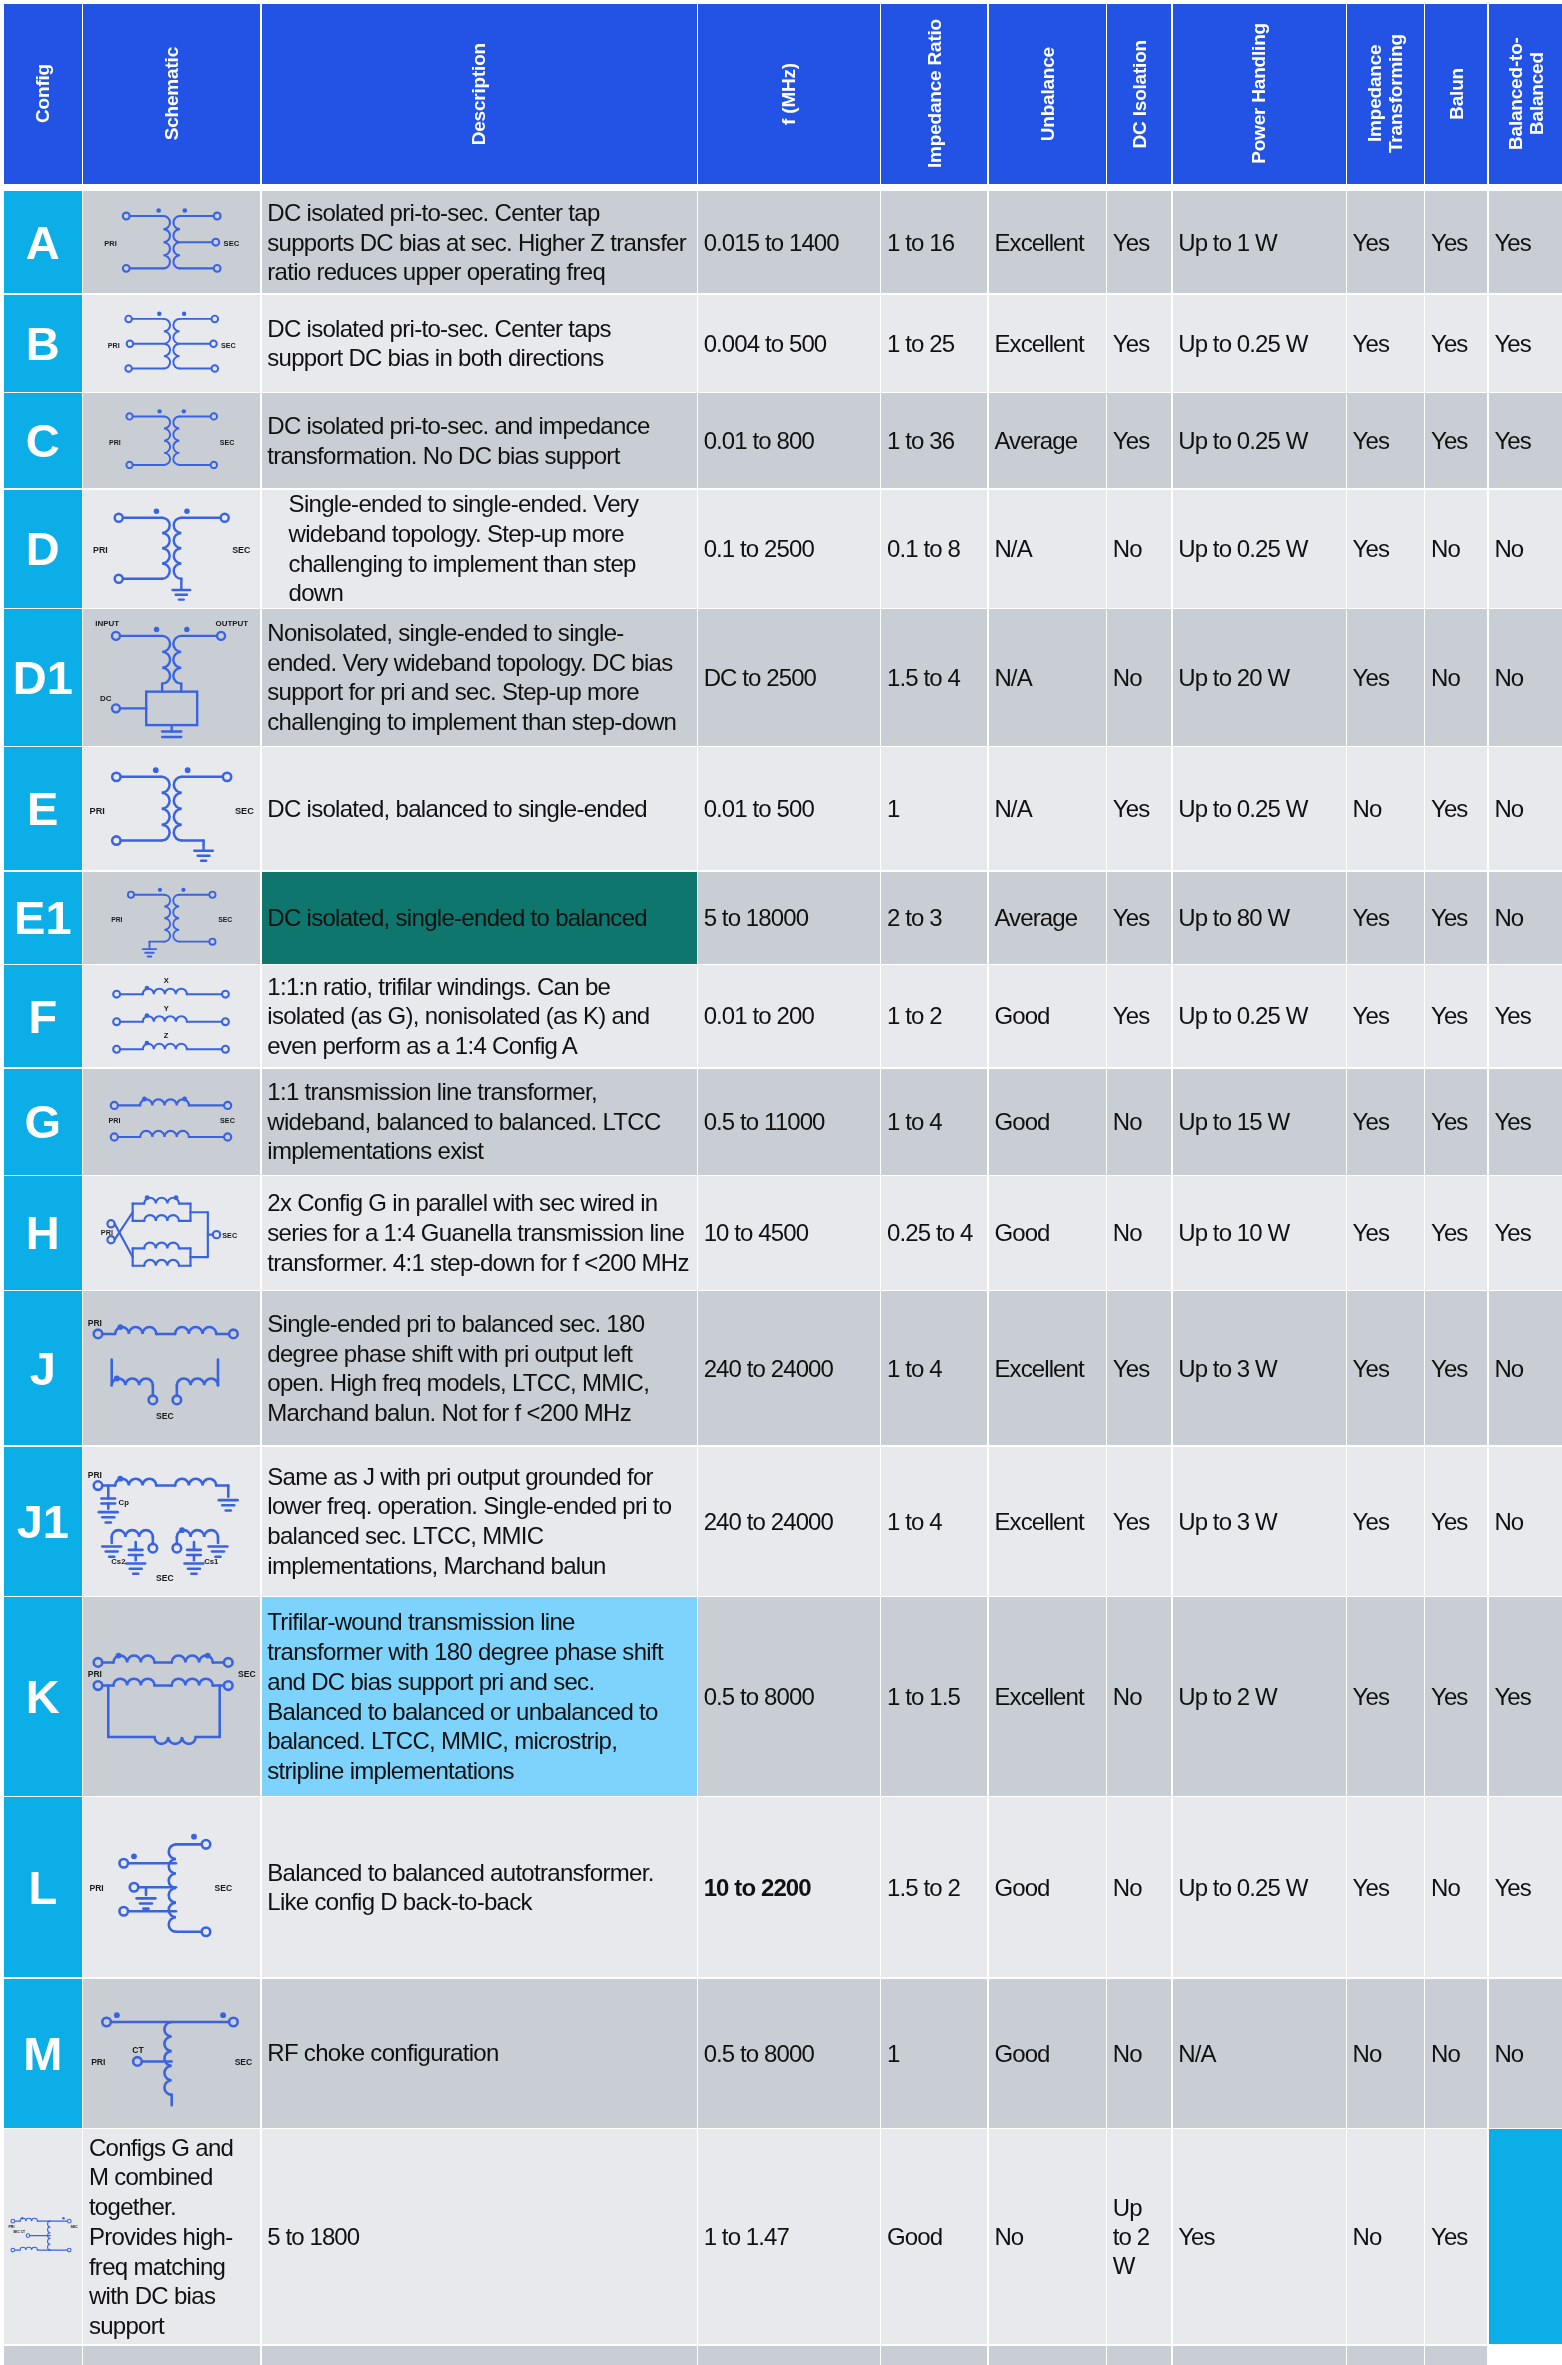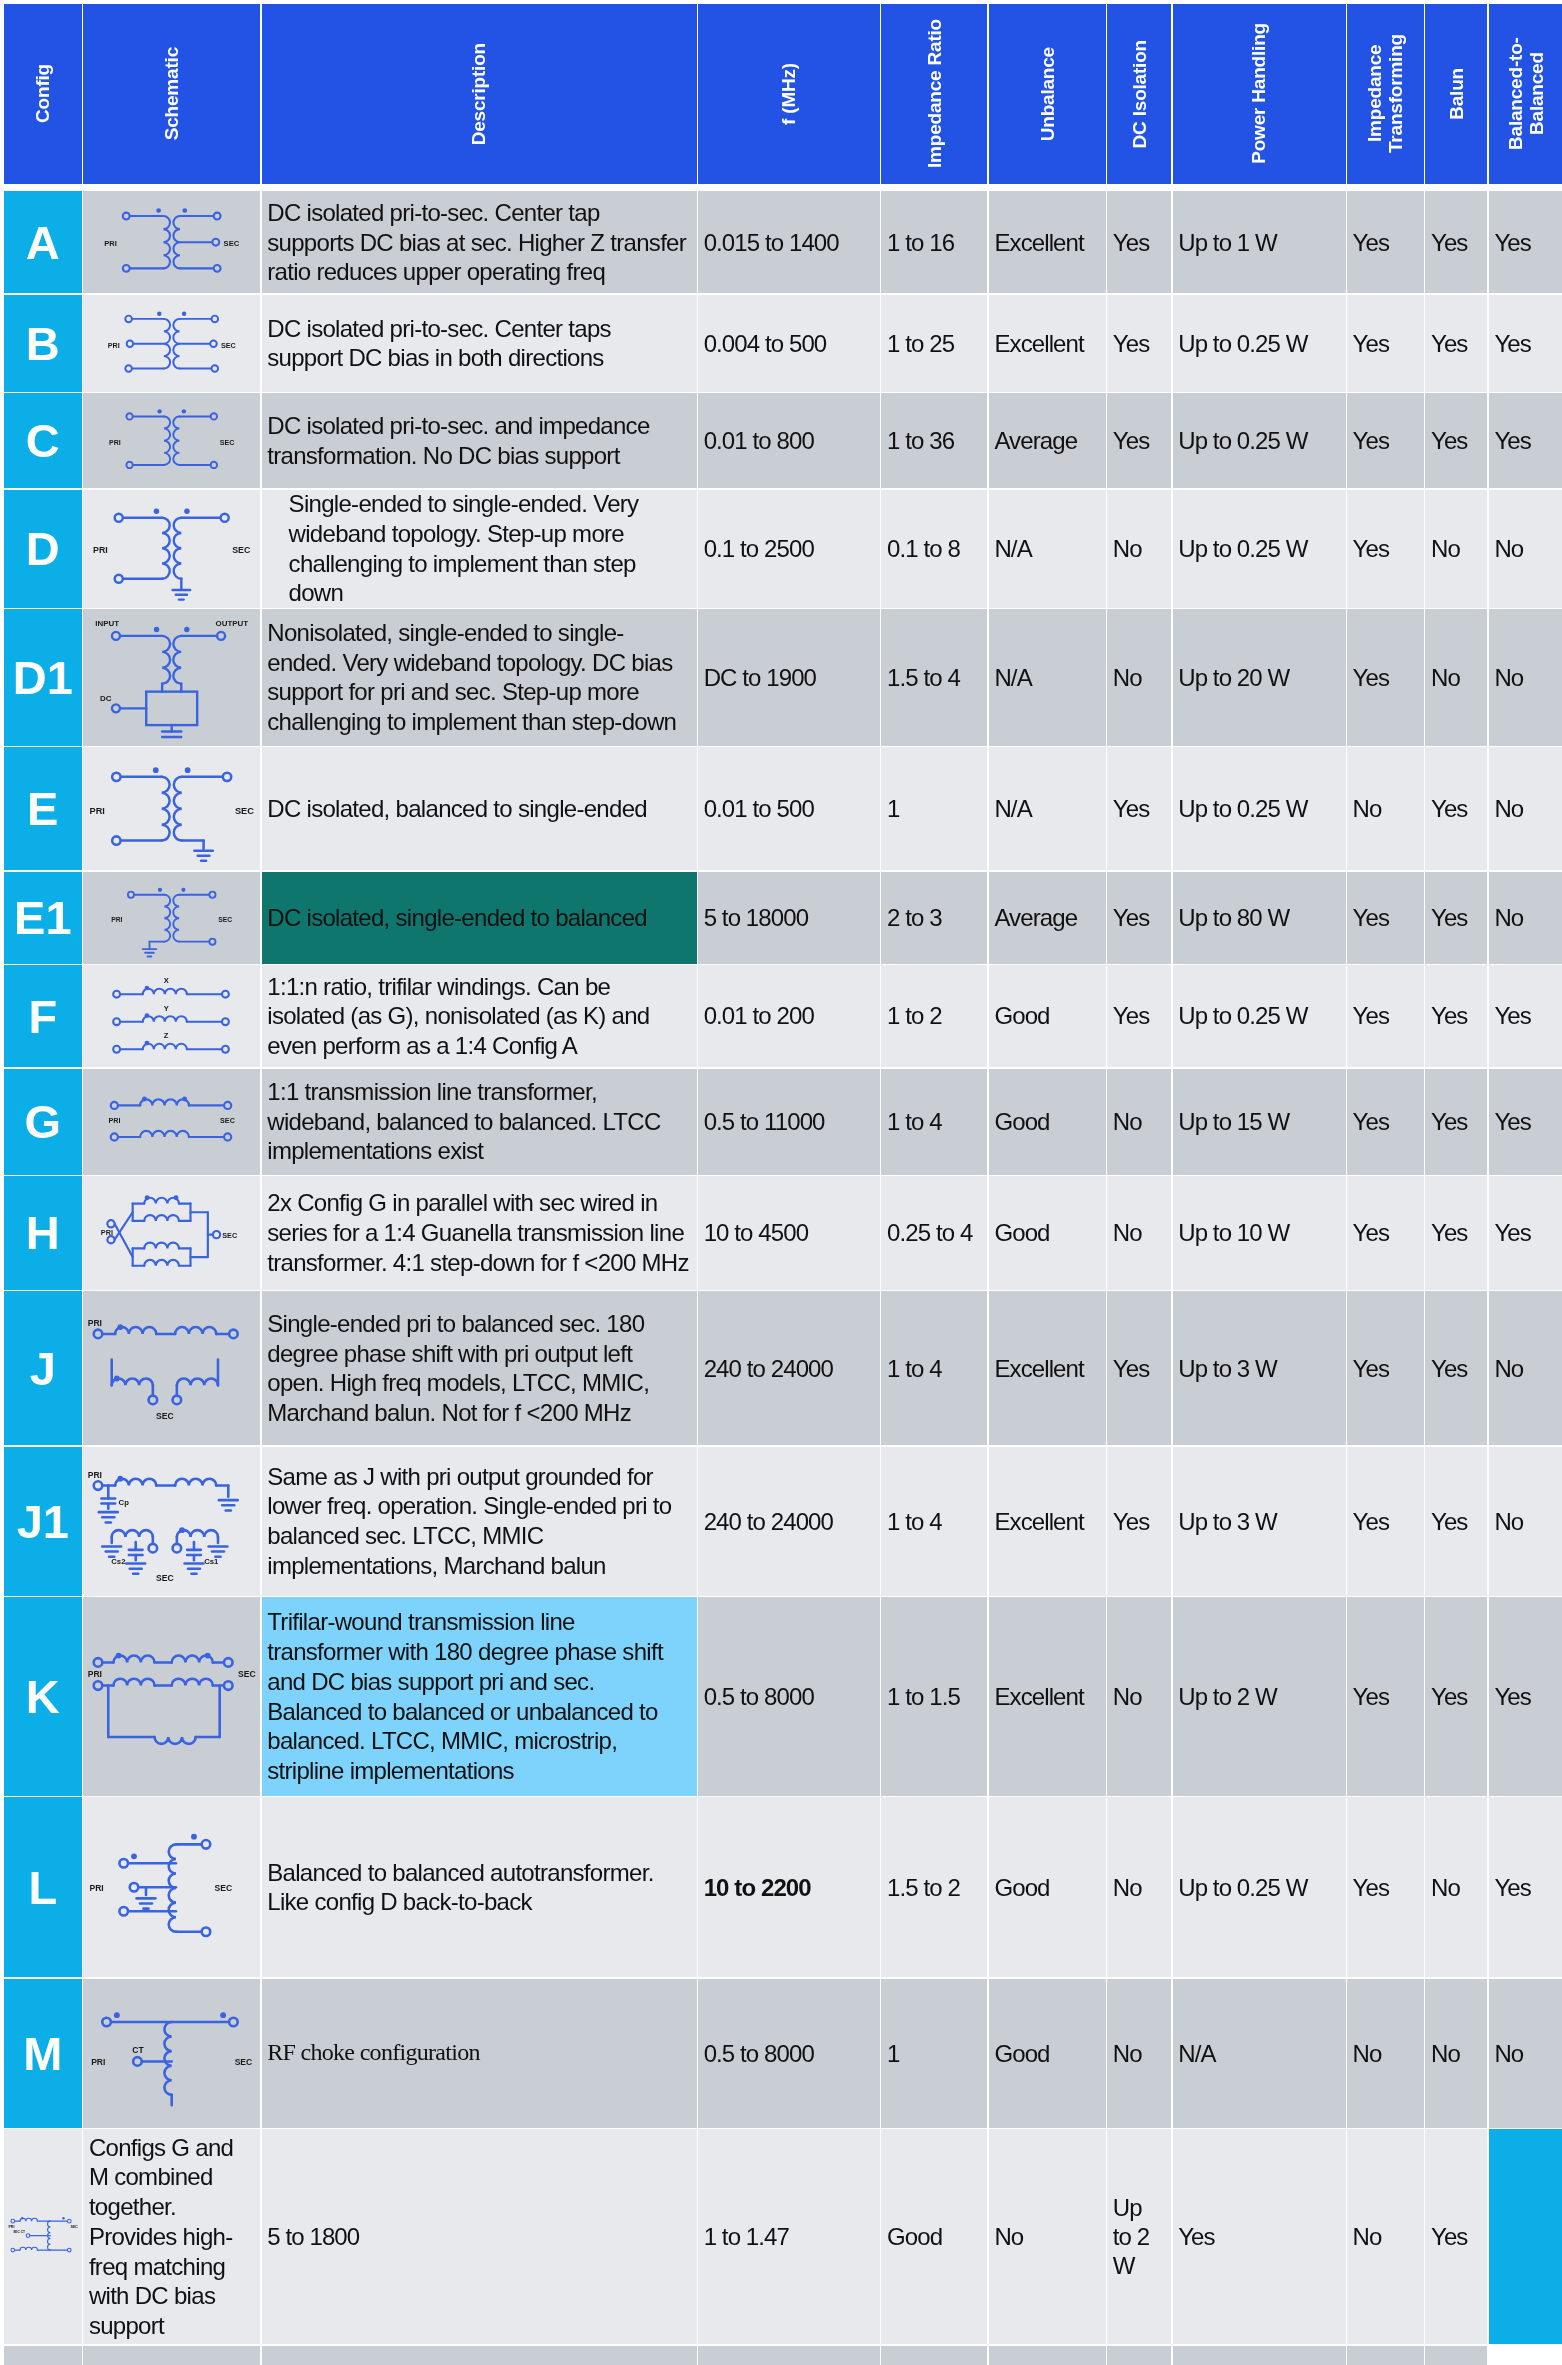--- a/index.html
+++ b/index.html
@@ -281,21 +281,21 @@
           <line x1="88" y1="157" x2="112" y2="157" stroke="#3A63DF" stroke-width="3" stroke-linecap="round"></line>
           <text x="4" y="18" font-size="10" font-weight="700" fill="#1a1a1a" text-anchor="start" font-family="'Liberation Sans',sans-serif">INPUT</text>
           <text x="196" y="18" font-size="10" font-weight="700" fill="#1a1a1a" text-anchor="end" font-family="'Liberation Sans',sans-serif">OUTPUT</text>
           <text x="10" y="112" font-size="10" font-weight="700" fill="#1a1a1a" text-anchor="start" font-family="'Liberation Sans',sans-serif">DC</text>
         </svg>
       </div>
       <div class="cell txt-cell desc-cell" style="background: rgb(201, 205, 212); color: rgb(17, 17, 17);">
         <span>Nonisolated, single-ended to single-ended. Very wideband topology. DC bias support for pri and sec. Step-up more challenging to implement than step-down</span>
       </div>
       <div class="cell txt-cell" style="background: rgb(201, 205, 212); color: rgb(17, 17, 17);">
-        <span>DC to 1900</span>
+        <span>DC to 2500</span>
       </div>
       <div class="cell txt-cell" style="background: rgb(201, 205, 212); color: rgb(17, 17, 17);">
         <span>1.5 to 4</span>
       </div>
       <div class="cell txt-cell" style="background: rgb(201, 205, 212); color: rgb(17, 17, 17);">
         <span>N/A</span>
       </div>
       <div class="cell txt-cell" style="background: rgb(201, 205, 212); color: rgb(17, 17, 17);">
         <span>No</span>
       </div>
@@ -840,21 +840,21 @@
           <circle cx="160" cy="30" r="3.4" fill="#3A63DF"></circle>
           <path d="M100 38 a8.5 8.5 0 0 0 0 17 a8.5 8.5 0 0 0 0 17 a8.5 8.5 0 0 0 0 17 a8.5 8.5 0 0 0 0 17 a8.5 8.5 0 0 0 0 17" fill="none" stroke="#3A63DF" stroke-width="3" stroke-linecap="round"></path>
           <line x1="100" y1="123" x2="100" y2="135" stroke="#3A63DF" stroke-width="3" stroke-linecap="round"></line>
           <circle cx="60" cy="84" r="5" fill="none" stroke="#3A63DF" stroke-width="3"></circle>
           <line x1="66" y1="84" x2="100" y2="84" stroke="#3A63DF" stroke-width="3" stroke-linecap="round"></line>
           <text x="6" y="88" font-size="10" font-weight="700" fill="#1a1a1a" text-anchor="start" font-family="'Liberation Sans',sans-serif">PRI</text>
           <text x="54" y="74" font-size="10" font-weight="700" fill="#1a1a1a" text-anchor="start" font-family="'Liberation Sans',sans-serif">CT</text>
           <text x="194" y="88" font-size="10" font-weight="700" fill="#1a1a1a" text-anchor="end" font-family="'Liberation Sans',sans-serif">SEC</text>
         </svg>
       </div>
-      <div class="cell txt-cell desc-cell" style="background: rgb(201, 205, 212); color: rgb(17, 17, 17); font-family: Liberation Serif, serif;">
+      <div class="cell txt-cell desc-cell" style="background: rgb(201, 205, 212); color: rgb(17, 17, 17);">
         <span>RF choke configuration</span>
       </div>
       <div class="cell txt-cell" style="background: rgb(201, 205, 212); color: rgb(17, 17, 17);">
         <span>0.5 to 8000</span>
       </div>
       <div class="cell txt-cell" style="background: rgb(201, 205, 212); color: rgb(17, 17, 17);">
         <span>1</span>
       </div>
       <div class="cell txt-cell" style="background: rgb(201, 205, 212); color: rgb(17, 17, 17);">
         <span>Good</span>

